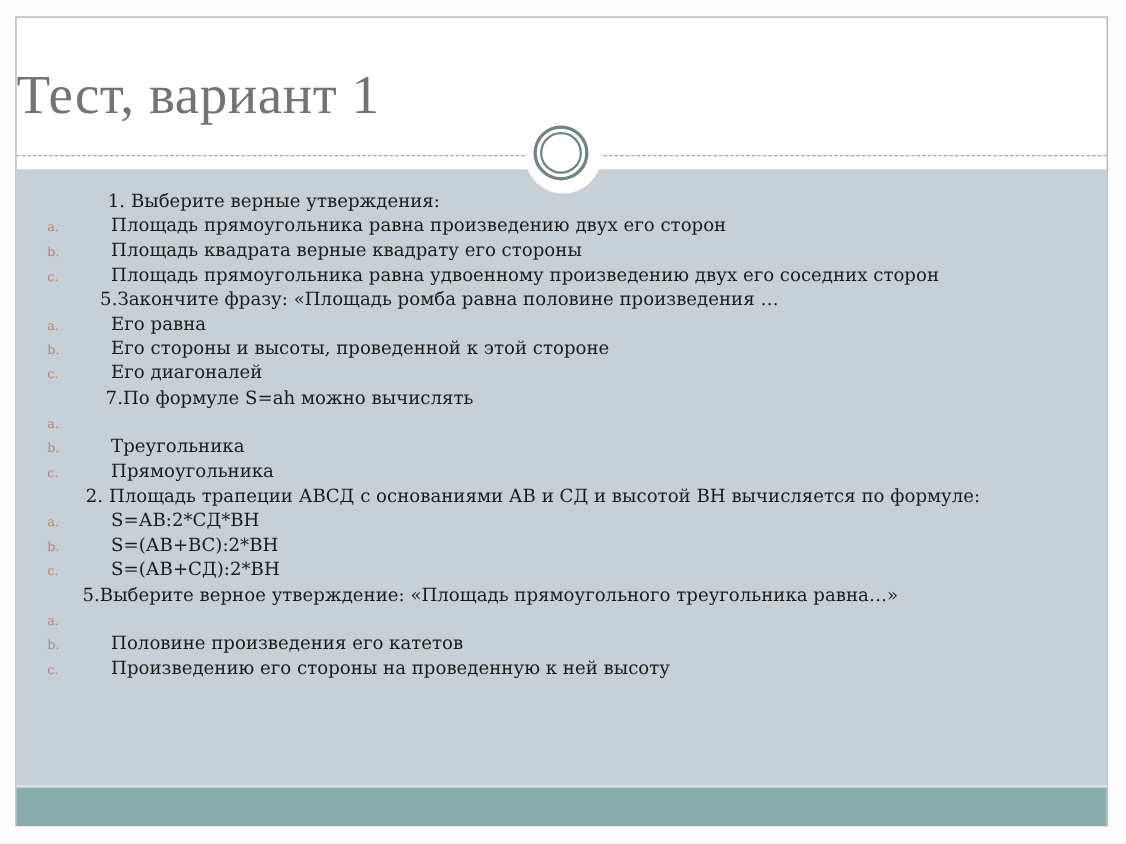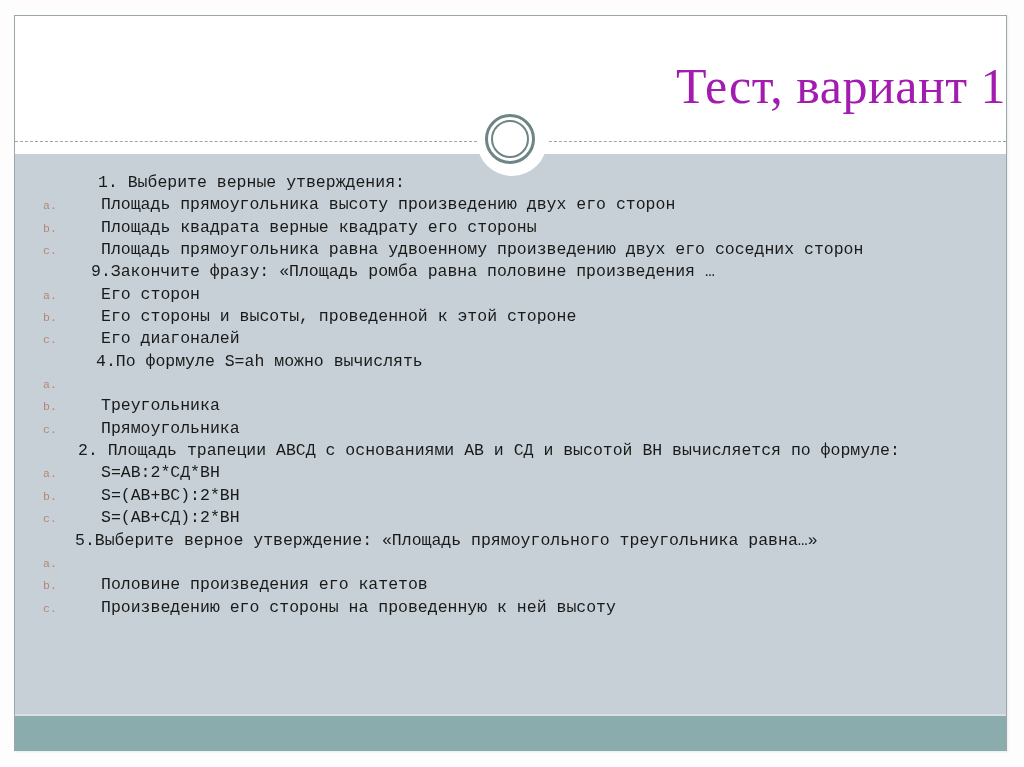--- a/index.html
+++ b/index.html
@@ -6,23 +6,23 @@
   body {
     width: 1024px; height: 767px; background: #fdfdfd; position: relative; overflow: hidden;
     font-family: "DejaVu Serif", "Liberation Serif", serif;
   }
   .slide {
     position: absolute; left: 14px; top: 15px; width: 993px; height: 736px;
     background: #ffffff; border: 1px solid #9aa6aa; box-sizing: border-box;
     box-shadow: 1px 1px 2px rgba(0,0,0,0.08);
   }
   .title {
-    position: absolute; left: 0; top: 45px; width: 100%; text-align: right;
+    position: absolute; left: 0; top: 45px; width: 100%; text-align: left;
     font-family: "Liberation Serif", "DejaVu Serif", serif;
-    font-size: 50px; color: #a21caf; letter-spacing: 0.5px; line-height: 1;
+    font-size: 50px; color: #737373; letter-spacing: 0.5px; line-height: 1;
   }
   .dashed-rule {
     position: absolute; left: 0; top: 125px; width: 100%; height: 0;
     border-top: 1px dashed #9aa6aa;
   }
   .body-band {
     position: absolute; left: 0; top: 138px; width: 100%; height: 560px;
     background: #c6d0d6;
   }
   .band-line {
@@ -43,21 +43,21 @@
   }
   .ring-inner {
     position: absolute; left: 476px; top: 104px; width: 38px; height: 38px;
     border-radius: 50%; border: 2.5px solid #6e8485; box-sizing: border-box; background: #fff;
   }
   .content {
     position: absolute; left: 0; top: 156px; width: 100%;
   }
   .line {
     position: relative; height: 22.35px; line-height: 22.35px;
-    font-size: 16.5px; color: #1a1a1a; white-space: nowrap; font-family: Liberation Mono, monospace;
+    font-size: 16.5px; color: #1a1a1a; white-space: nowrap;
   }
   .line .marker {
     position: absolute; left: 28px; top: 1px; font-size: 11.5px; color: #b88474;
   }
   .line .text { position: absolute; left: 86px; }
   .line.q .text { left: 82px; }
   .line.q2 .text { left: 76px; }
   .line.q3 .text { left: 81px; }
   .line.q4 .text { left: 63px; }
   .line.q5 .text { left: 60px; }
@@ -76,49 +76,49 @@
   <div class="ring-outer"></div>
   <div class="ring-inner"></div>
 
   <div class="content">
 
     <div class="line q q1">
       <span class="text">1. Выберите верные утверждения:</span>
     </div>
     <div class="line">
       <span class="marker">a.</span>
-      <span class="text">Площадь прямоугольника высоту произведению двух его сторон</span>
+      <span class="text">Площадь прямоугольника равна произведению двух его сторон</span>
     </div>
     <div class="line">
       <span class="marker">b.</span>
       <span class="text">Площадь квадрата верные квадрату его стороны</span>
     </div>
     <div class="line">
       <span class="marker">c.</span>
       <span class="text">Площадь прямоугольника равна удвоенному произведению двух его соседних сторон</span>
     </div>
 
     <div class="line q q2">
-      <span class="text">9.Закончите фразу: «Площадь ромба равна половине произведения …</span>
+      <span class="text">5.Закончите фразу: «Площадь ромба равна половине произведения …</span>
     </div>
     <div class="line">
       <span class="marker">a.</span>
-      <span class="text">Его сторон</span>
+      <span class="text">Его равна</span>
     </div>
     <div class="line">
       <span class="marker">b.</span>
       <span class="text">Его стороны и высоты, проведенной к этой стороне</span>
     </div>
     <div class="line">
       <span class="marker">c.</span>
       <span class="text">Его диагоналей</span>
     </div>
 
     <div class="line q q3">
-      <span class="text">4.По формуле S=ah можно вычислять</span>
+      <span class="text">7.По формуле S=ah можно вычислять</span>
     </div>
     <div class="line">
       <span class="marker">a.</span>
     </div>
     <div class="line">
       <span class="marker">b.</span>
       <span class="text">Треугольника</span>
     </div>
     <div class="line">
       <span class="marker">c.</span>

